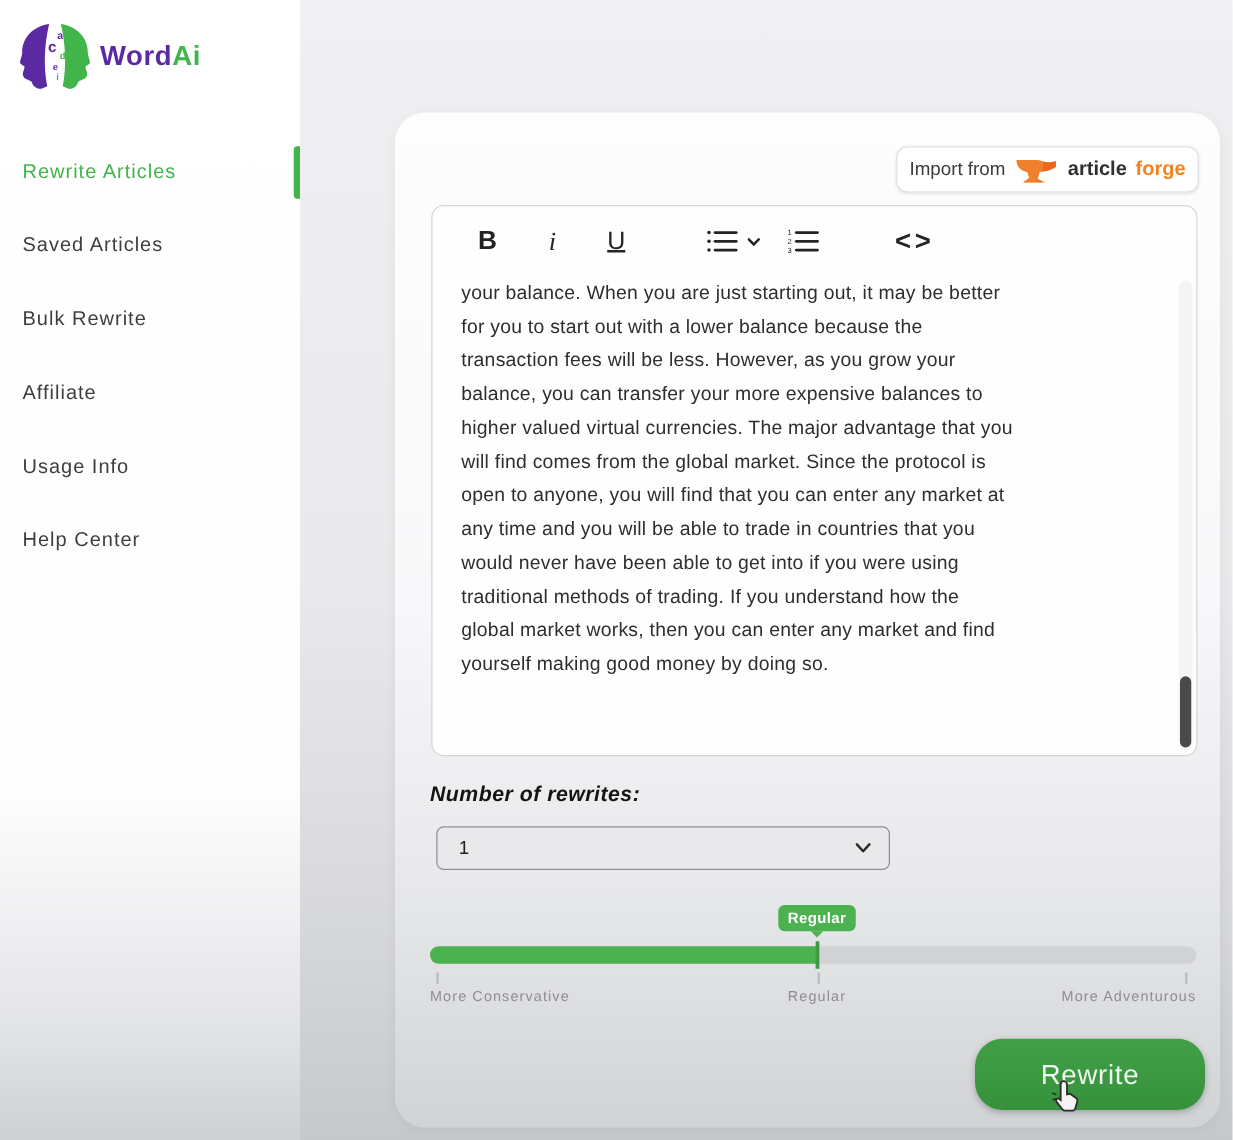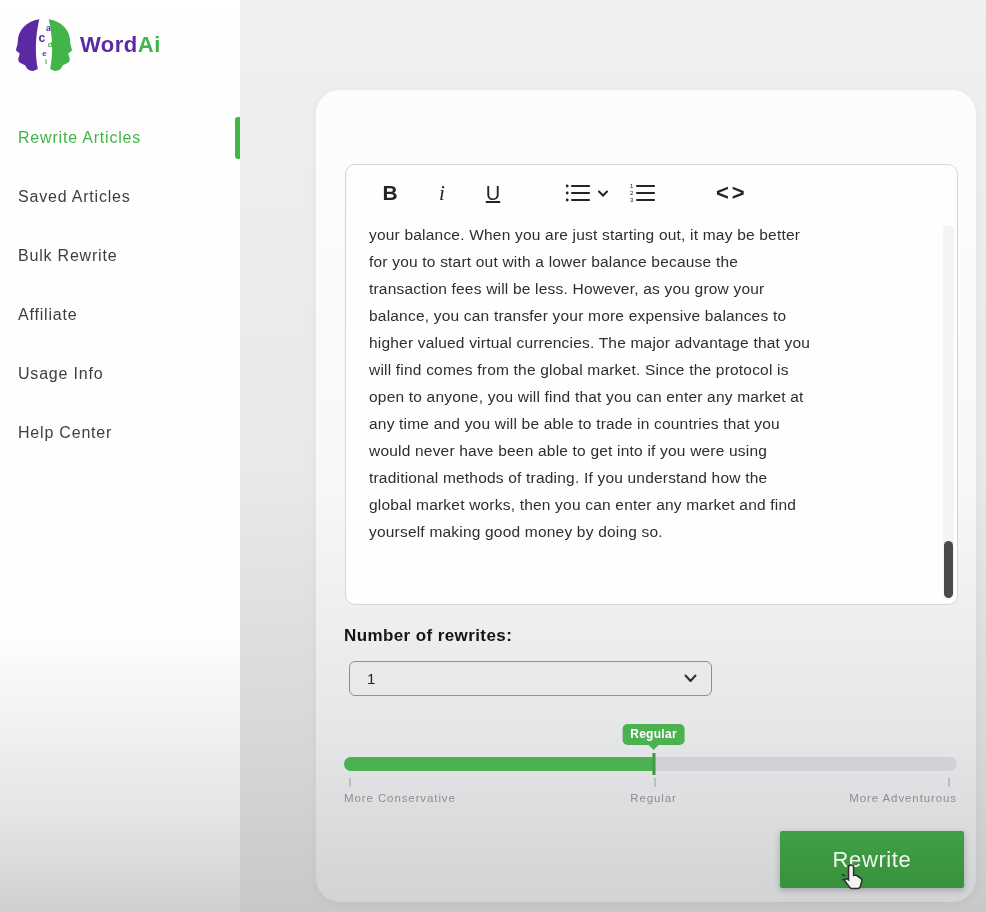--- a/index.html
+++ b/index.html
@@ -72,21 +72,21 @@
     position:absolute; right:3px; top:60px; bottom:4px; width:11px;
     background:#f4f4f5; border-radius:6px;
   }
   .v-thumb {
     position:absolute; right:1px; bottom:2px; width:9px; height:57px;
     background:#4a4a4c; border-radius:5px; cursor:pointer;
   }
   
   .rewrites-label {
     position:absolute; left:28px; top:536px;
-    font-size:17px; font-weight:bold; color:#141414; letter-spacing:0.4px;
+    font-size:17px; font-weight:bold; color:#141414; letter-spacing:0.4px;font-style:italic;
   }
   .rewrites-select {
     position:absolute; left:33px; top:571px; width:363px; height:35px;
     background:#e9e9eb; border:1px solid #909094; border-radius:6px;
     display:flex; align-items:center; padding:0 14px 0 17px; cursor:pointer;
   }
   .rewrites-select .value { font-size:15px; color:#222; flex:1; }
   
   .slider-zone { position:absolute; left:28px; top:634px; width:613px; }
   .slider-badge {
@@ -107,21 +107,21 @@
   .tick { position:absolute; top:54px; width:2px; height:9px; background:#bcbdc0; }
   .slider-labels {
     position:absolute; top:68px; width:613px; display:flex; justify-content:space-between;
     font-size:11.5px; color:#8d8e91; letter-spacing:0.9px;align-items:flex-end;
   }
   .slider-labels .mid { position:absolute; left:50.5%; transform:translateX(-50%); }
   
   .rewrite-btn {
     position:absolute; left:464px; top:741px; width:184px; height:57px;
     background:linear-gradient(180deg,#40a046 0%,#37913c 100%);
-    border:none; border-radius:2px; cursor:pointer;
+    border:none; border-radius:22px; cursor:pointer;
     color:#eef6ee; font-size:22px; letter-spacing:0.6px;
     font-family:"Liberation Sans",sans-serif;
     box-shadow:0 2px 6px rgba(0,0,0,0.25);
   }
   .cursor-pointer { position:absolute; left:840px; top:862px; pointer-events:none; }
   .icon { display:inline-flex; }
 </style>
 </head>
 <body>
 
@@ -162,20 +162,31 @@
       <span>Usage Info</span>
     </div>
     <div class="nav-item">
       <span>Help Center</span>
     </div>
   </div>
 </div>
 
 <div class="card">
 
+  <div class="import-btn">
+    <span class="prefix">Import from</span>
+    <span class="icon">
+      <svg width="36" height="25" viewBox="0 0 48 32">
+        <path d="M3 6 h19 c7.5 0 12 3.4 18.5 2.2 L45 7 v6.5 c-6 4 -12.5 5 -17.5 5.2 l-2 7.3 7.5 4 H10 l6.5 -5 -2 -6.3 C7 17.5 3 12.5 3 6 Z" fill="#ec671c"></path>
+        <path d="M3 6 h19 c4 0 7 1 10 1.6 L30 18.6 c-1 0 -1.5 0.1 -2.5 0.1 l-2 7.3 3 4 H10 l6.5 -5 -2 -6.3 C7 17.5 3 12.5 3 6 Z" fill="#f6953a" opacity="0.55"></path>
+      </svg>
+    </span>
+    <span class="af-article">article</span>
+      <span class="af-forge">forge</span>
+  </div>
 
   <div class="editor">
     <div class="toolbar">
       <button class="tb-btn tb-bold">B</button>
       <button class="tb-btn tb-italic">i</button>
       <button class="tb-btn tb-underline">U</button>
       <button class="tb-btn tb-ul">
         <span class="icon">
           <svg width="26" height="20" viewBox="0 0 26 20" fill="none" stroke="#242424" stroke-width="2.2" stroke-linecap="round">
             <circle cx="2.2" cy="3" r="1.4" fill="#242424" stroke="none"></circle>

